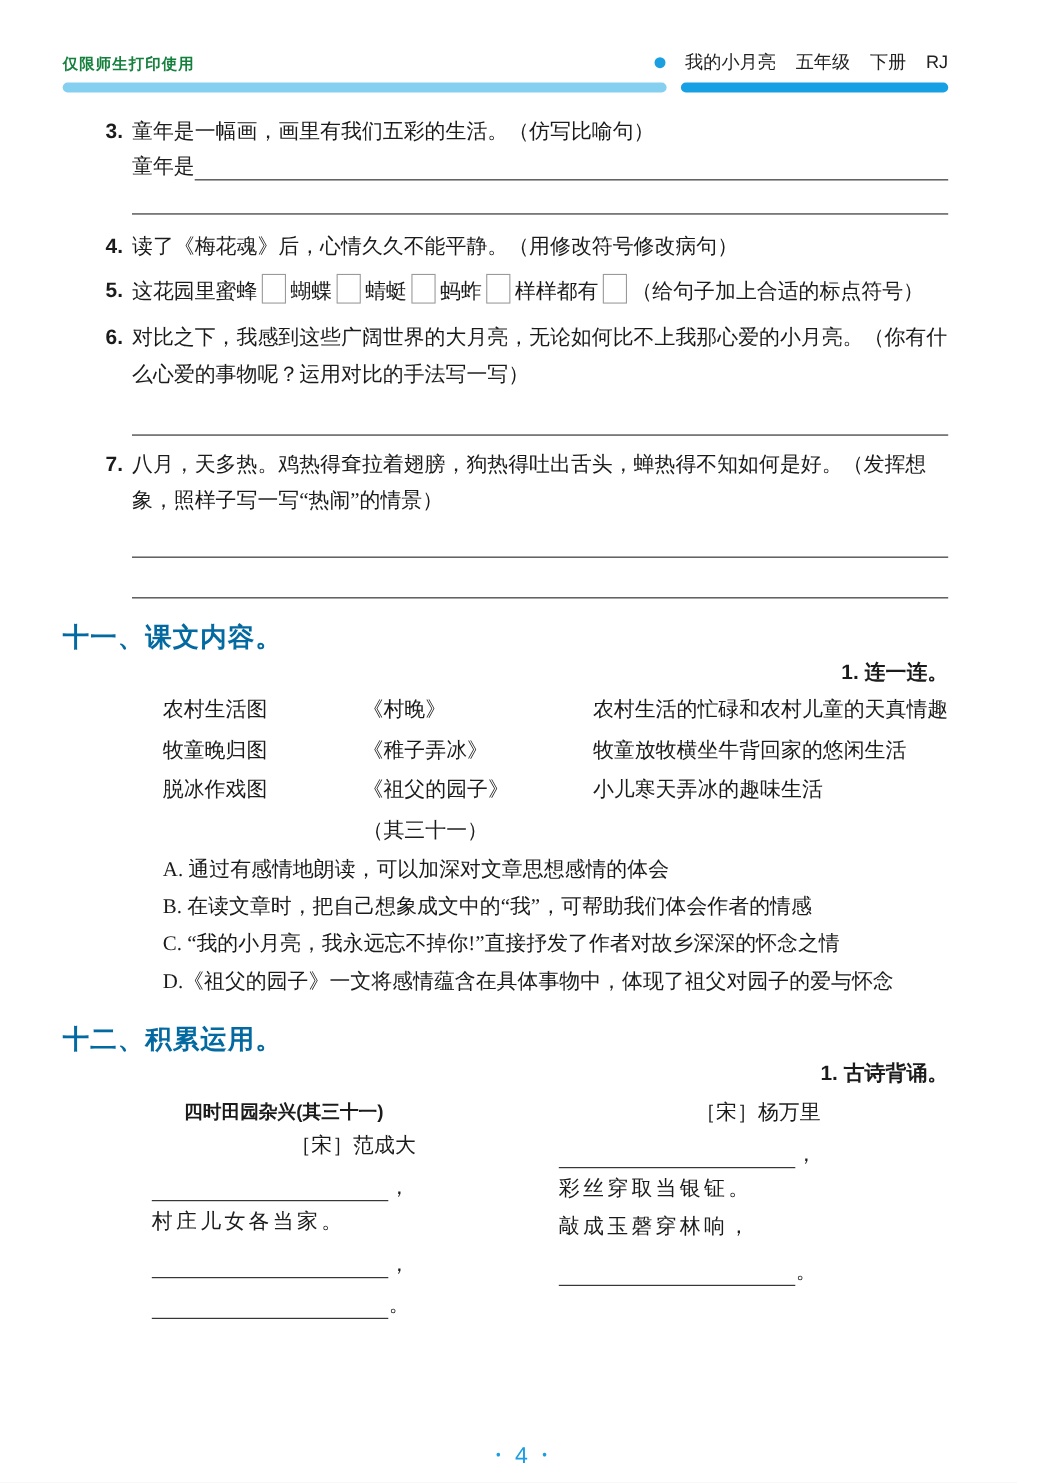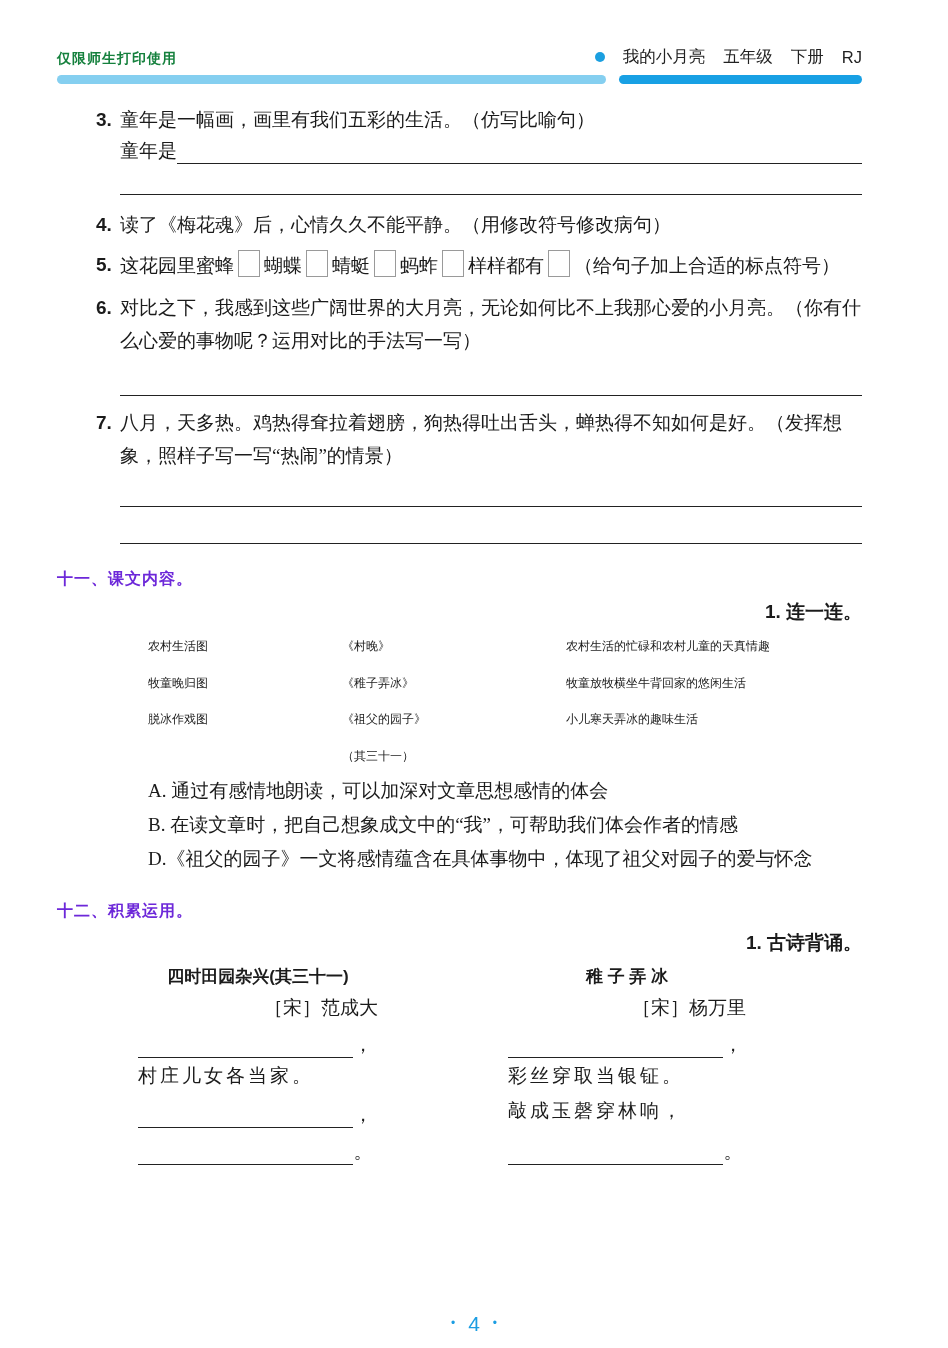--- a/index.html
+++ b/index.html
@@ -61,30 +61,30 @@
   .q7-ans2 { margin-left:63px; height:36px; border-bottom:1.5px solid #222; }
 
   .pbox {
     display:inline-block; width:20px; height:25px;
     border:1px solid #9a9a9a; background:#fff;
     vertical-align:-5px; margin:0 4px;
   }
 
   .sec-title {
     margin-top:20px; height:32px; line-height:32px;
-    font-family:Liberation Mono, monospace; font-weight:bold;
-    font-size:16px; color:#6d28d9; letter-spacing:1px;
+    font-family:Liberation Sans, sans-serif; font-weight:bold;
+    font-size:24px; color:#0369a1; letter-spacing:1px;
   }
   .sub-label {
     padding-left:58px; height:32px; line-height:32px;
     font-family:"Liberation Sans", sans-serif; font-weight:bold;
     font-size:19px; color:#1b1b1b;text-align:right;
   }
 
-  .match { display:flex; padding-left:91px; font-size:12px;gap:24px; }
+  .match { display:flex; padding-left:91px; font-size:19px;gap:24px; }
   .mcol > div { height:36.5px; line-height:36.5px; white-space:nowrap; }
   .mcol.c1 { width:170px; }
   .mcol.c2 { width:200px; }
   .mcol.c3 { flex:1; }
 
   .opts { padding-left:91px; font-size:19px; }
   .opts > div { height:34px; line-height:34px; white-space:nowrap; }
 
   .poems { display:flex; padding-left:81px; margin-top:4px; }
   .poem { font-size:19px; }
@@ -199,20 +199,21 @@
       <div class="mcol c3">
         <div>农村生活的忙碌和农村儿童的天真情趣</div>
         <div>牧童放牧横坐牛背回家的悠闲生活</div>
         <div>小儿寒天弄冰的趣味生活</div>
       </div>
     </div>
 
     <div class="opts">
       <div>A. 通过有感情地朗读，可以加深对文章思想感情的体会</div>
       <div>B. 在读文章时，把自己想象成文中的“我”，可帮助我们体会作者的情感</div>
+      <div>C. “我的小月亮，我永远忘不掉你!”直接抒发了作者对故乡深深的怀念之情</div>
       <div>D.《祖父的园子》一文将感情蕴含在具体事物中，体现了祖父对园子的爱与怀念</div>
     </div>
 
     <div class="sec-title" style="">十二、积累运用。</div>
     <div class="sub-label" style="height:30px;line-height:30px;">1. 古诗背诵。</div>
 
     <div class="poems">
       <div class="poem p1">
         <div class="poem-title">四时田园杂兴(其三十一)</div>
         <div class="poem-author">［宋］范成大</div>
@@ -224,21 +225,20 @@
         <div class="pline l3">
           <span class="uline"></span>
             <span class="punct">，</span>
         </div>
         <div class="pline l4">
           <span class="uline"></span>
             <span class="punct">。</span>
         </div>
       </div>
       <div class="poem p2">
-        <div class="poem-title">稚 子 弄 冰</div>
         <div class="poem-author">［宋］杨万里</div>
         <div class="pline">
           <span class="uline"></span>
             <span class="punct">，</span>
         </div>
         <div class="pline t">彩丝穿取当银钲。</div>
         <div class="pline t l3">敲成玉磬穿林响，</div>
         <div class="pline l4">
           <span class="uline"></span>
             <span class="punct">。</span>

